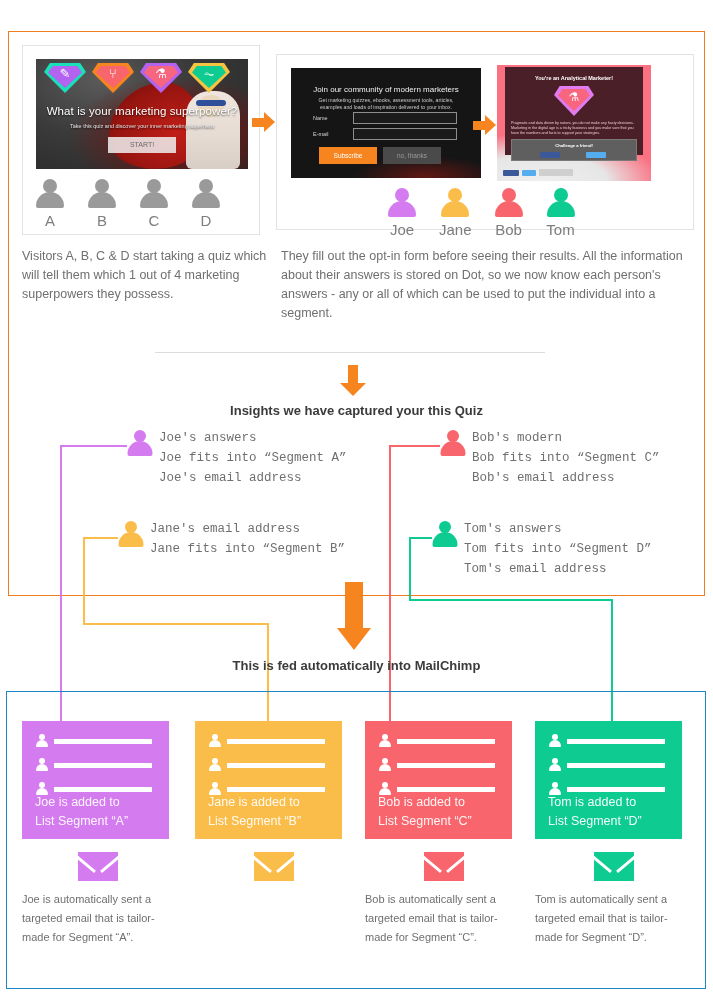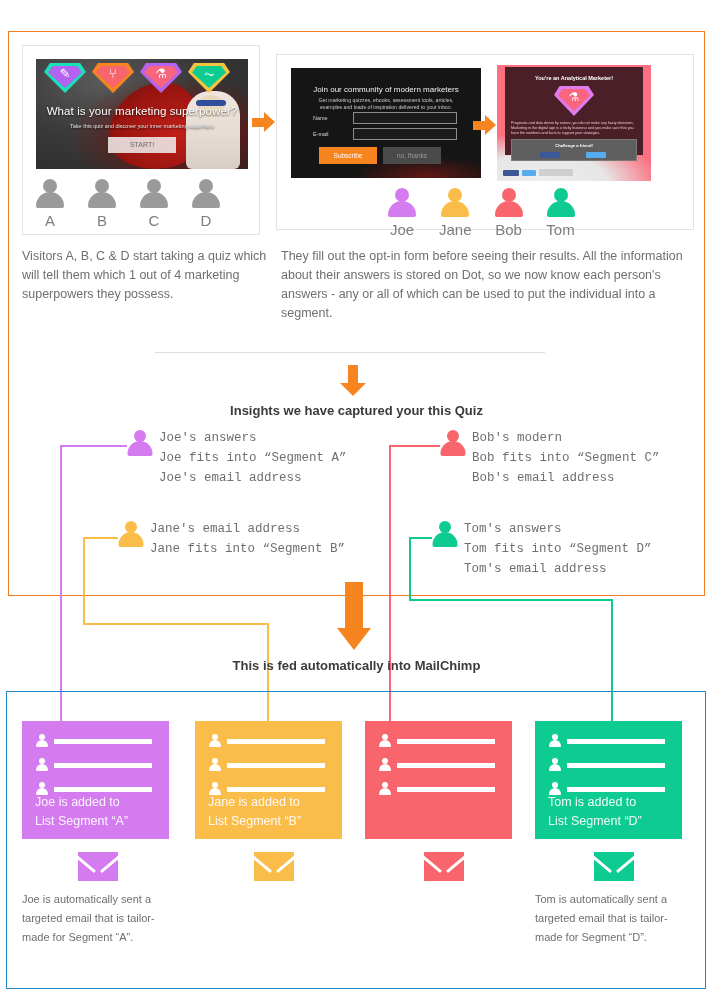--- a/index.html
+++ b/index.html
@@ -646,20 +646,24 @@
           <div class="bar"></div>
         </div>
       <div class="seg-row">
           <div class="mini-person">
             <div class="h"></div>
             <div class="b"></div>
           </div>
           <div class="bar"></div>
         </div>
     </div>
+    <div class="seg-label">
+      <div>Bob is added to</div>
+      <div>List Segment “C”</div>
+    </div>
   </div>
 
   <div class="seg-card" id="seg-card-d">
     <div class="seg-rows">
       <div class="seg-row">
           <div class="mini-person">
             <div class="h"></div>
             <div class="b"></div>
           </div>
           <div class="bar"></div>
@@ -696,15 +700,16 @@
   <div class="envelope" id="env-c">
     <div class="body" style="background:#f8656d"></div>
       <div class="flap"></div>
   </div>
   <div class="envelope" id="env-d">
     <div class="body" style="background:#0ecb92"></div>
       <div class="flap"></div>
   </div>
 
   <div class="bottom-caption" id="bcap-a">Joe is automatically sent a targeted email that is tailor-made for Segment “A”.</div>
+  <div class="bottom-caption" id="bcap-c">Bob is automatically sent a targeted email that is tailor-made for Segment “C”.</div>
   <div class="bottom-caption" id="bcap-d">Tom is automatically sent a targeted email that is tailor-made for Segment “D”.</div>
 
 </div>
 
 </body></html>

